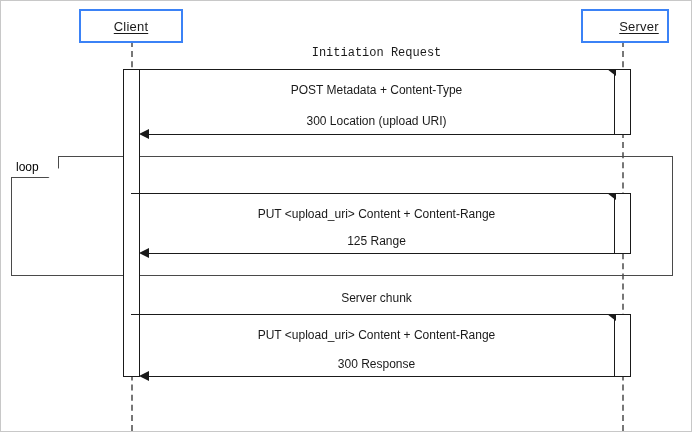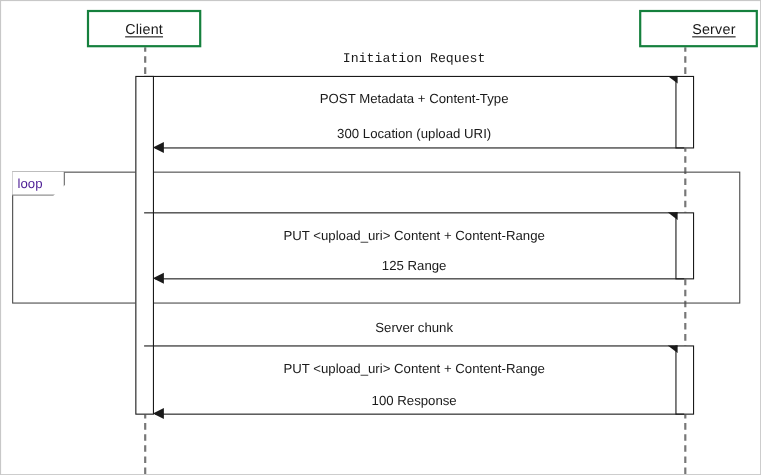--- a/index.html
+++ b/index.html
@@ -16,21 +16,21 @@
     border: 1px solid #c8c8c8;
     box-sizing: border-box;
     font-family: "Liberation Sans", sans-serif;
     overflow: hidden;
   }
 
   
   .participant-box {
     position: absolute;
     background: #ffffff;
-    border: 2px solid #15803d;
+    border: 2px solid #3b82f6;
     box-sizing: border-box;
     display: flex;
     align-items: center;
     justify-content: center;
   }
   .participant-label {
     font-size: 13px;
     color: #1a1a1a;
     text-decoration: underline;
     text-underline-offset: 2px;
@@ -105,42 +105,42 @@
     background: #ffffff;
     border-right: 1.5px solid #4a4a4a;
     border-bottom: 1.5px solid #4a4a4a;
     z-index: 2;
     
     clip-path: polygon(0 0, 100% 0, 100% 55%, 78% 100%, 0 100%);
   }
   .fragment-label {
     position: absolute;
     font-size: 12px;
-    color: #4c1d95;
+    color: #000000;
     z-index: 3;
     white-space: nowrap;
   }
 </style>
 </head>
 <body>
 
 <div id="canvas">
 
   <div class="fragment" style="left:10px; top:155px; width:662px; height:120px;"></div>
   <div class="fragment-tab" style="left:10px; top:155px; width:48px; height:22px;"></div>
   <div class="fragment-label" style="left:15px; top:159px;">loop</div>
 
   <div class="lifeline" style="left:130px; top:40px; height:390px;"></div>
   <div class="lifeline" style="left:621px; top:40px; height:390px;"></div>
 
   <div class="participant-box" style="left:78px; top:8px; width:104px; height:34px;">
     <span class="participant-label">Client</span>
   </div>
 
-  <div class="participant-box" style="left:580px; top:8px; width:108px; height:34px;padding-left:28px;">
+  <div class="participant-box" style="left:580px; top:8px; width:88px; height:34px;padding-left:28px;">
     <span class="participant-label">Server</span>
   </div>
 
   <div class="activation" style="left:122px; top:68px; width:17px; height:308px;"></div>
 
   <div class="activation" style="left:613px; top:68px; width:17px; height:66px;"></div>
   <div class="activation" style="left:613px; top:192px; width:17px; height:61px;"></div>
   <div class="activation" style="left:613px; top:313px; width:17px; height:63px;"></div>
 
   <div class="msg-label" style="left:130px; top:45px; width:491px;font-family:Liberation Mono, monospace;">Initiation Request</div>
@@ -163,15 +163,15 @@
   <div class="msg-label" style="left:130px; top:233px; width:491px;">125 Range</div>
 
   <div class="msg-label" style="left:130px; top:290px; width:491px;">Server chunk</div>
 
   <div class="message" style="left:130px; top:313px; width:485px;"></div>
   <div class="arrow-right" style="left:606px; top:313px;"></div>
   <div class="msg-label" style="left:130px; top:327px; width:491px;">PUT &lt;upload_uri&gt; Content + Content-Range</div>
 
   <div class="message" style="left:140px; top:375px; width:481px;"></div>
   <div class="arrow-left" style="left:138px; top:370px;"></div>
-  <div class="msg-label" style="left:130px; top:356px; width:491px;">100 Response</div>
+  <div class="msg-label" style="left:130px; top:356px; width:491px;">300 Response</div>
 
 </div>
 
 </body></html>

